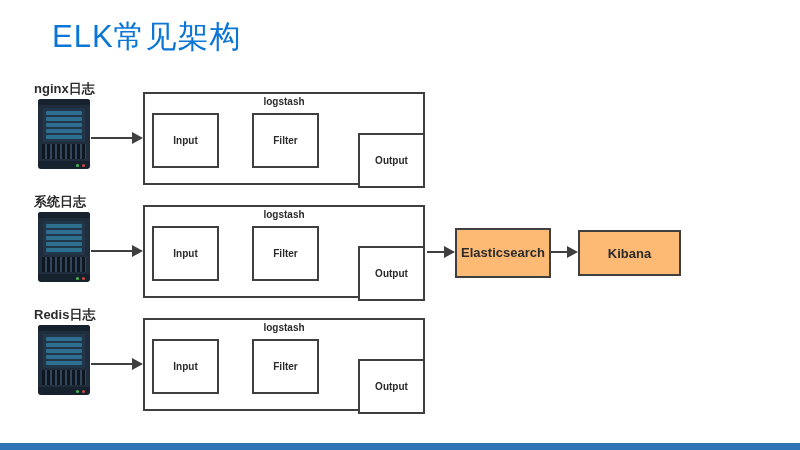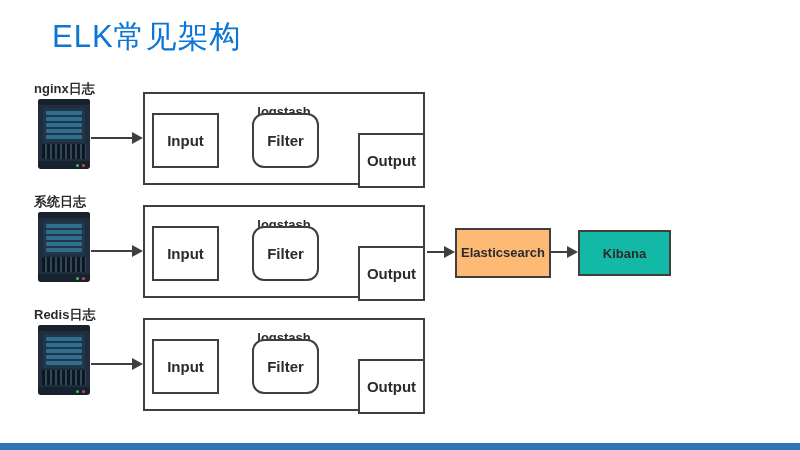--- a/index.html
+++ b/index.html
@@ -55,43 +55,43 @@
     border-left:11px solid var(--box-border);
     border-top:6px solid transparent;border-bottom:6px solid transparent;
   }
   .harrow.main{left:91px;top:59px;width:42px;}
   
   .lsbox{
     position:absolute;left:143px;top:14px;width:282px;height:93px;
     border:2px solid var(--box-border);background:#ffffff;
   }
   .lstitle{
-    position:absolute;left:0;right:0;top:10px;text-align:center;
-    font-size:13px;font-weight:bold;color:#2b2b2b;
+    position:absolute;left:0;right:0;top:2px;text-align:center;
+    font-size:10px;font-weight:bold;color:#2b2b2b;
   }
   .stage{
     position:absolute;top:19px;width:67px;height:55px;
     border:2px solid var(--box-border);background:#ffffff;
     display:flex;align-items:center;justify-content:center;
-    font-size:15px;font-weight:bold;color:#2b2b2b;
+    font-size:10px;font-weight:bold;color:#2b2b2b;
   }
   .stage.s1{left:7px;}
-  .stage.s2{left:107px;border-radius:12px;}
+  .stage.s2{left:107px;}
   .stage.s3{left:213px;margin-top:20px;}
   
   .esbox{
     position:absolute;left:455px;top:228px;width:96px;height:50px;
     border:2px solid var(--box-border);background:#fdba74;
     display:flex;align-items:center;justify-content:center;text-align:center;
     font-size:13px;font-weight:bold;color:#2b2b2b;
     word-break:break-all;line-height:1.25;padding:0 1px;
   }
   .kbbox{
-    position:absolute;left:578px;top:230px;width:93px;height:46px;
-    border:2px solid var(--box-border);background:#14b8a6;
+    position:absolute;left:578px;top:230px;width:103px;height:46px;
+    border:2px solid var(--box-border);background:#fdba74;
     display:flex;align-items:center;justify-content:center;
     font-size:13px;font-weight:bold;color:#2b2b2b;
   }
   .arrow-ls-es{left:427px;top:251px;width:18px;}
   .arrow-es-kb{left:550px;top:251px;width:18px;}
   
   .watermark{
     position:absolute;right:10px;top:396px;display:flex;align-items:center;gap:4px;
   }
   .wm-text{

